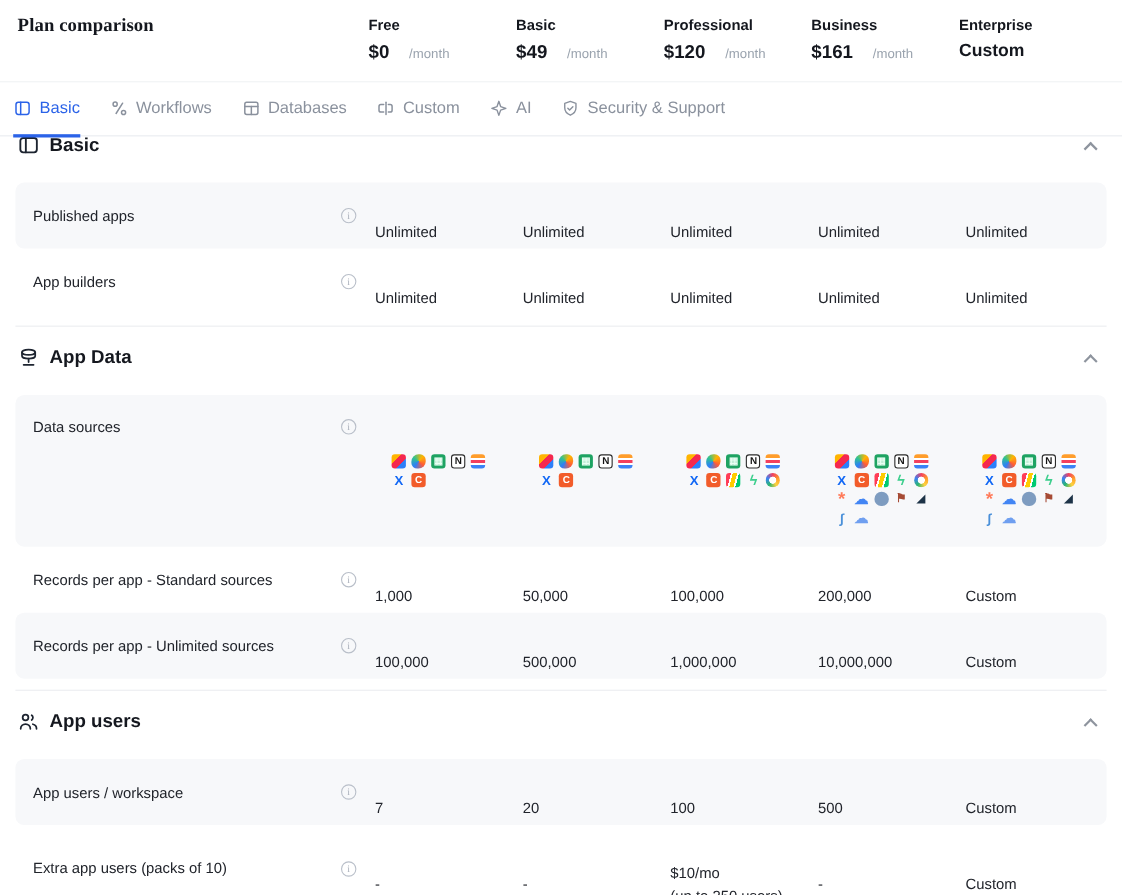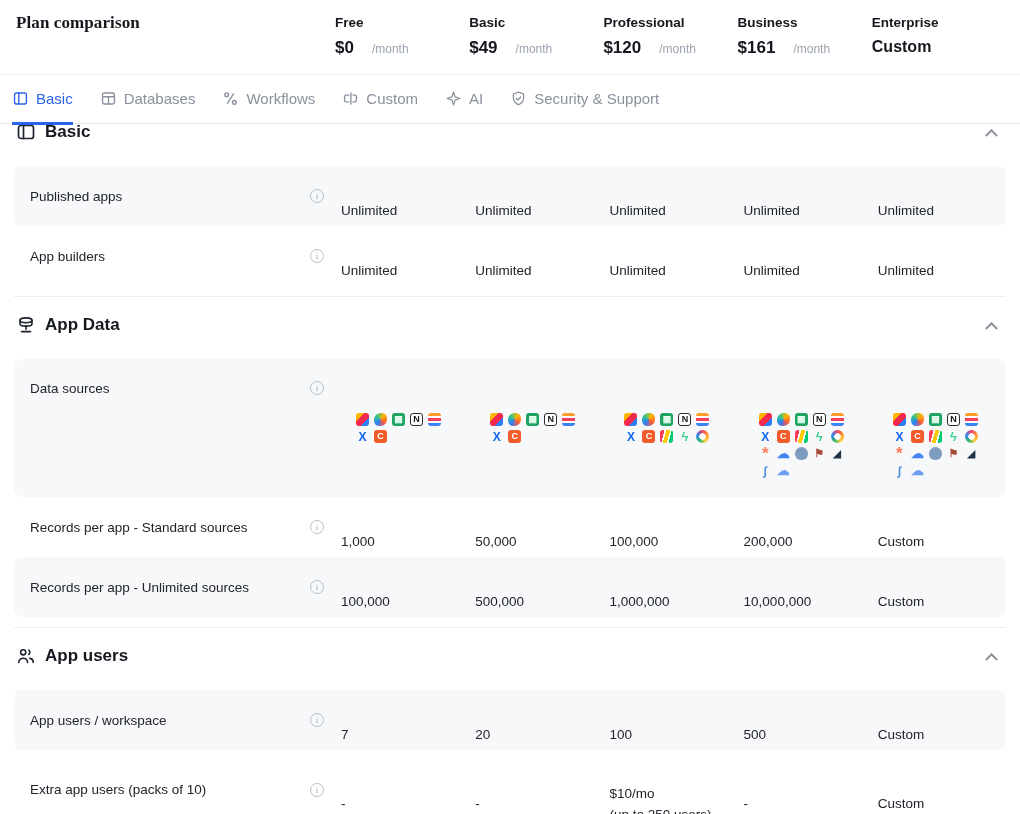--- a/index.html
+++ b/index.html
@@ -107,33 +107,33 @@
 <div class="tabbar">
   <span class="tab active">
     <svg viewBox="0 0 20 20" fill="none" stroke="currentColor" stroke-width="1.6" stroke-linecap="round">
         <rect x="3" y="3.5" width="14" height="13" rx="2.5"></rect>
         <line x1="8" y1="3.5" x2="8" y2="16.5"></line>
       </svg>
     <span>Basic</span>
   </span>
   <span class="tab">
     <svg viewBox="0 0 20 20" fill="none" stroke="currentColor" stroke-width="1.6" stroke-linecap="round">
+        <circle cx="5.5" cy="5.5" r="2.2"></circle>
+        <circle cx="14.5" cy="14.5" r="2.2"></circle>
+        <line x1="13.5" y1="4.5" x2="6.5" y2="15.5"></line>
+      </svg>
+    <span>Workflows</span>
+  </span>
+  <span class="tab">
+    <svg viewBox="0 0 20 20" fill="none" stroke="currentColor" stroke-width="1.6" stroke-linecap="round">
         <rect x="3" y="3.5" width="14" height="13" rx="2"></rect>
         <line x1="3" y1="8" x2="17" y2="8"></line>
         <line x1="10" y1="8" x2="10" y2="16.5"></line>
       </svg>
     <span>Databases</span>
-  </span>
-  <span class="tab">
-    <svg viewBox="0 0 20 20" fill="none" stroke="currentColor" stroke-width="1.6" stroke-linecap="round">
-        <circle cx="5.5" cy="5.5" r="2.2"></circle>
-        <circle cx="14.5" cy="14.5" r="2.2"></circle>
-        <line x1="13.5" y1="4.5" x2="6.5" y2="15.5"></line>
-      </svg>
-    <span>Workflows</span>
   </span>
   <span class="tab">
     <svg viewBox="0 0 20 20" fill="none" stroke="currentColor" stroke-width="1.6" stroke-linecap="round">
         <path d="M8 6H5a2 2 0 0 0-2 2v4a2 2 0 0 0 2 2h3"></path>
         <path d="M13 6h2a2 2 0 0 1 2 2v4a2 2 0 0 1-2 2h-2"></path>
         <line x1="10.5" y1="3.5" x2="10.5" y2="16.5"></line>
       </svg>
     <span>Custom</span>
   </span>
   <span class="tab">

